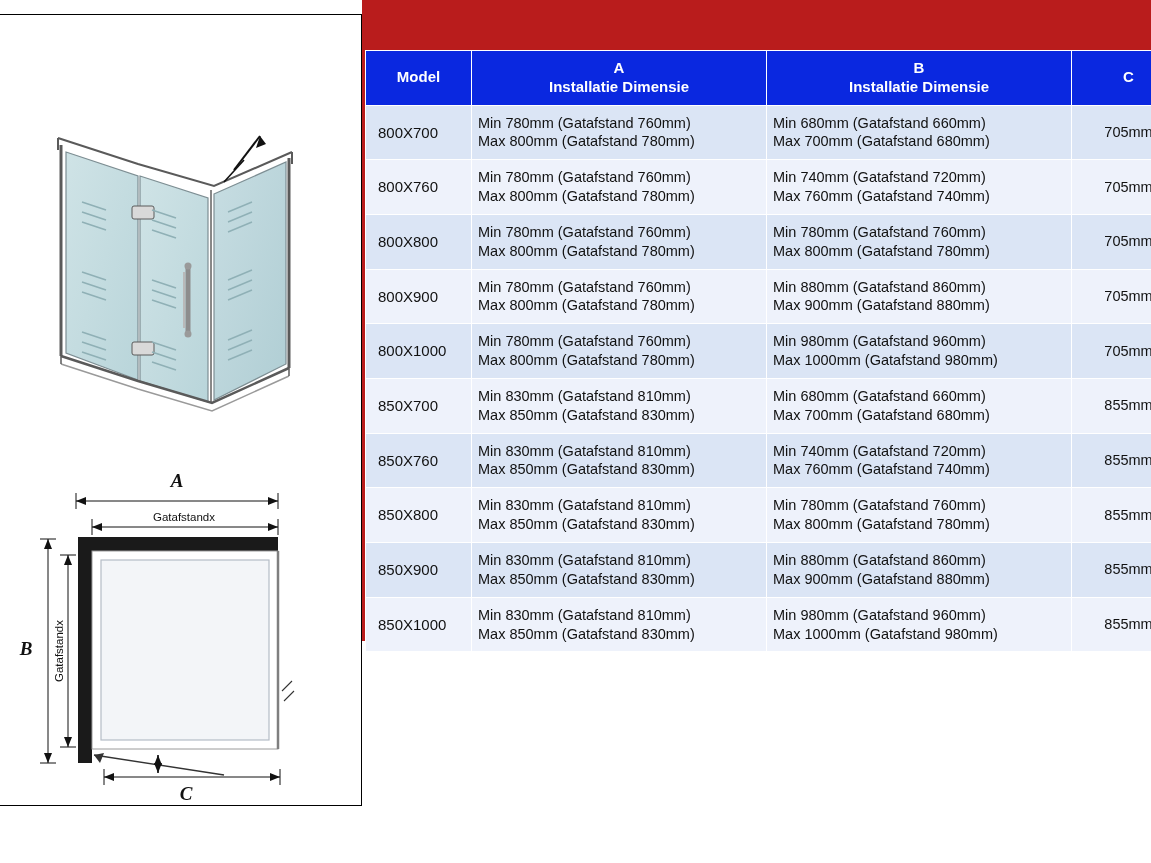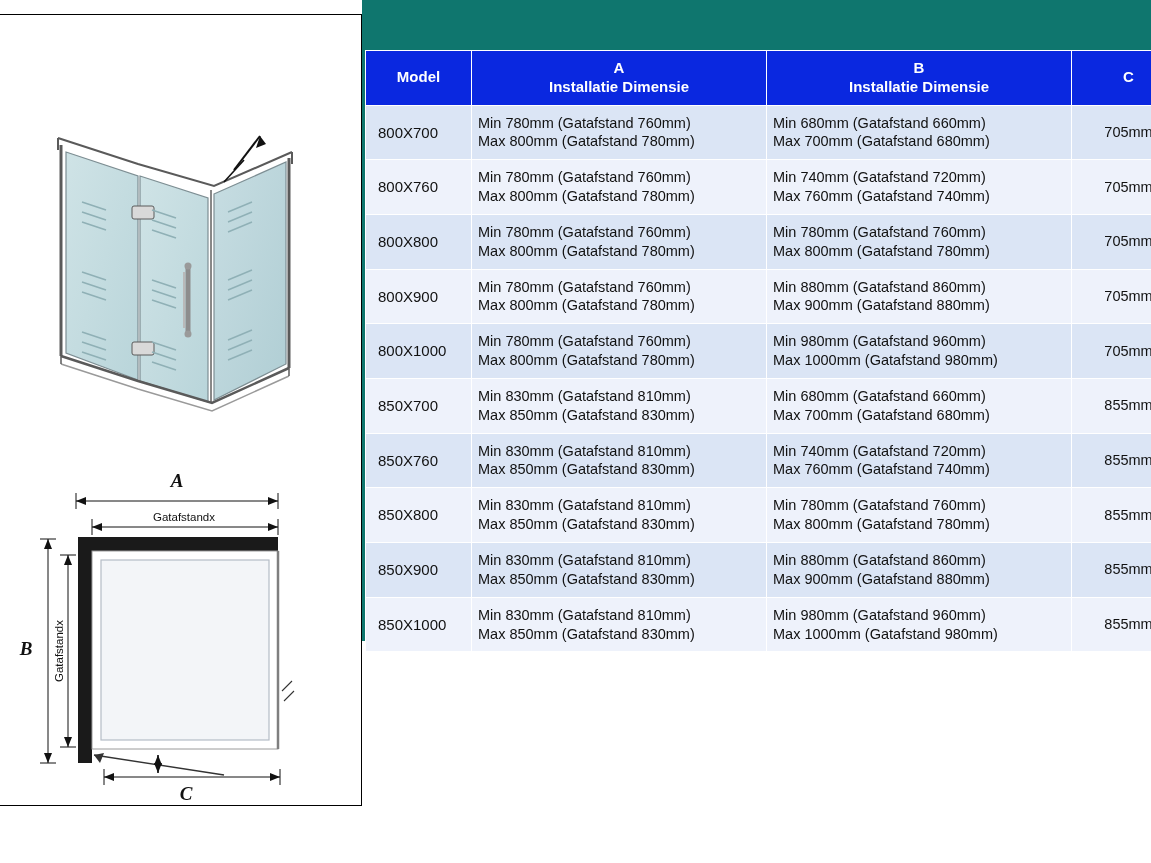--- a/index.html
+++ b/index.html
@@ -52,21 +52,21 @@
   }
   .iso-svg { left: 28px; top: 90px; }
   .plan-svg { left: 6px; top: 455px; }
 
   
   .right-panel {
     position: relative;
     width: 789px;
     height: 641px;
     flex: 0 0 789px;
-    background: #0f766e;
+    background: #b91c1c;
   }
   table.spec {
     position: absolute;
     left: 3px;
     top: 50px;
     border-collapse: collapse;
     width: 784px;
     table-layout: fixed;
   }
   table.spec th {

